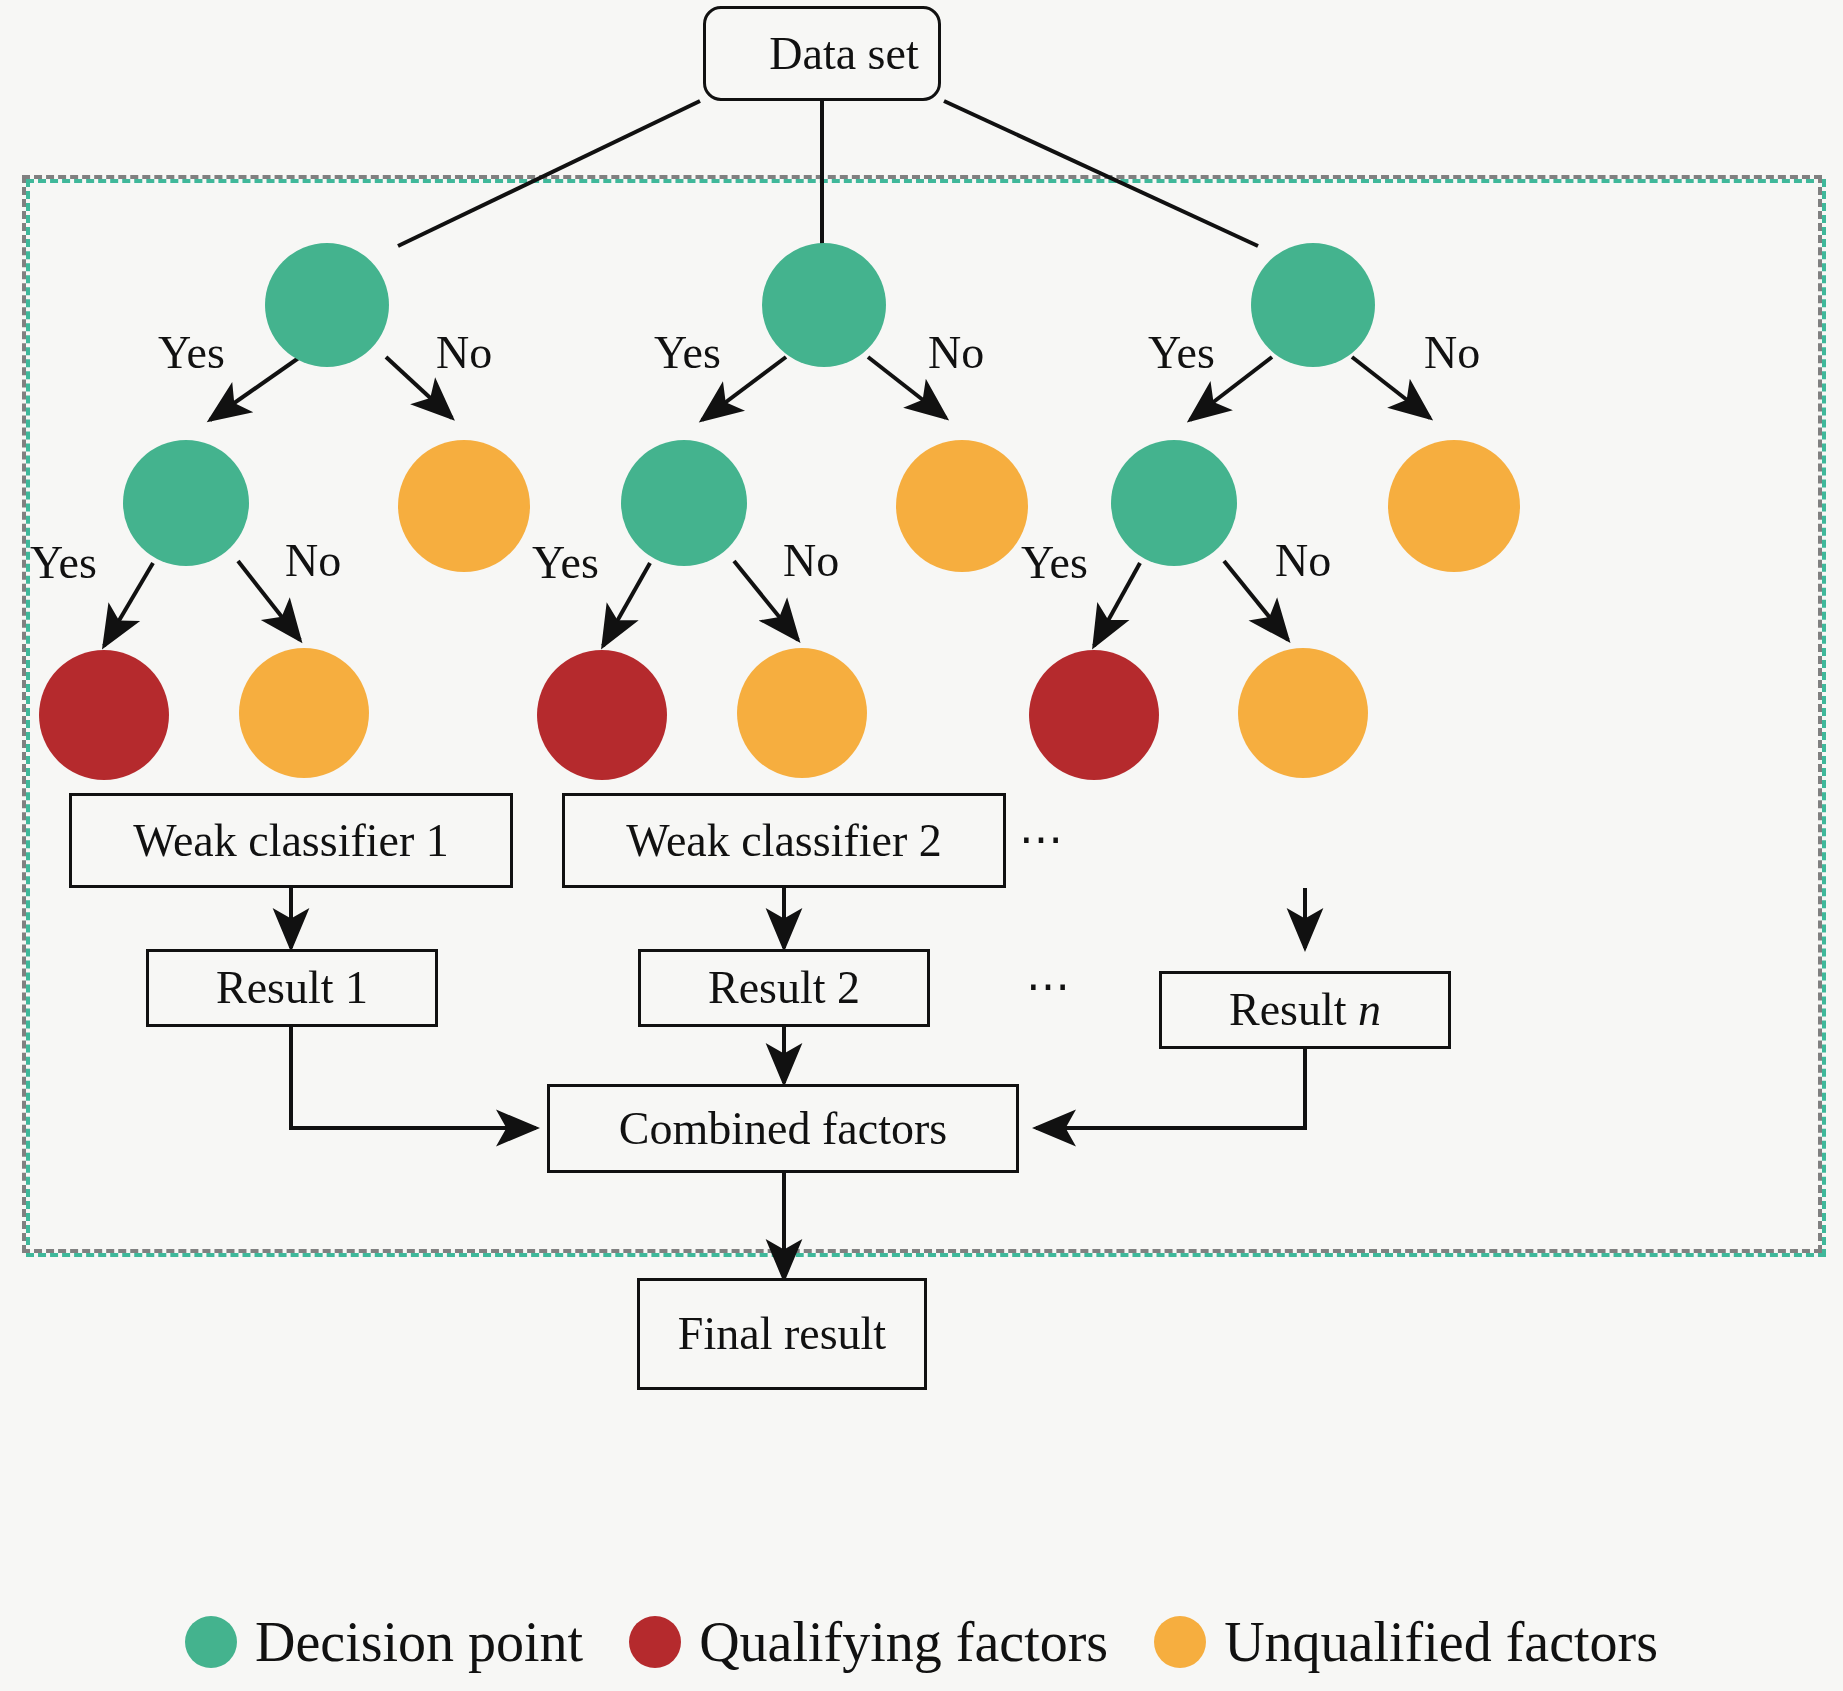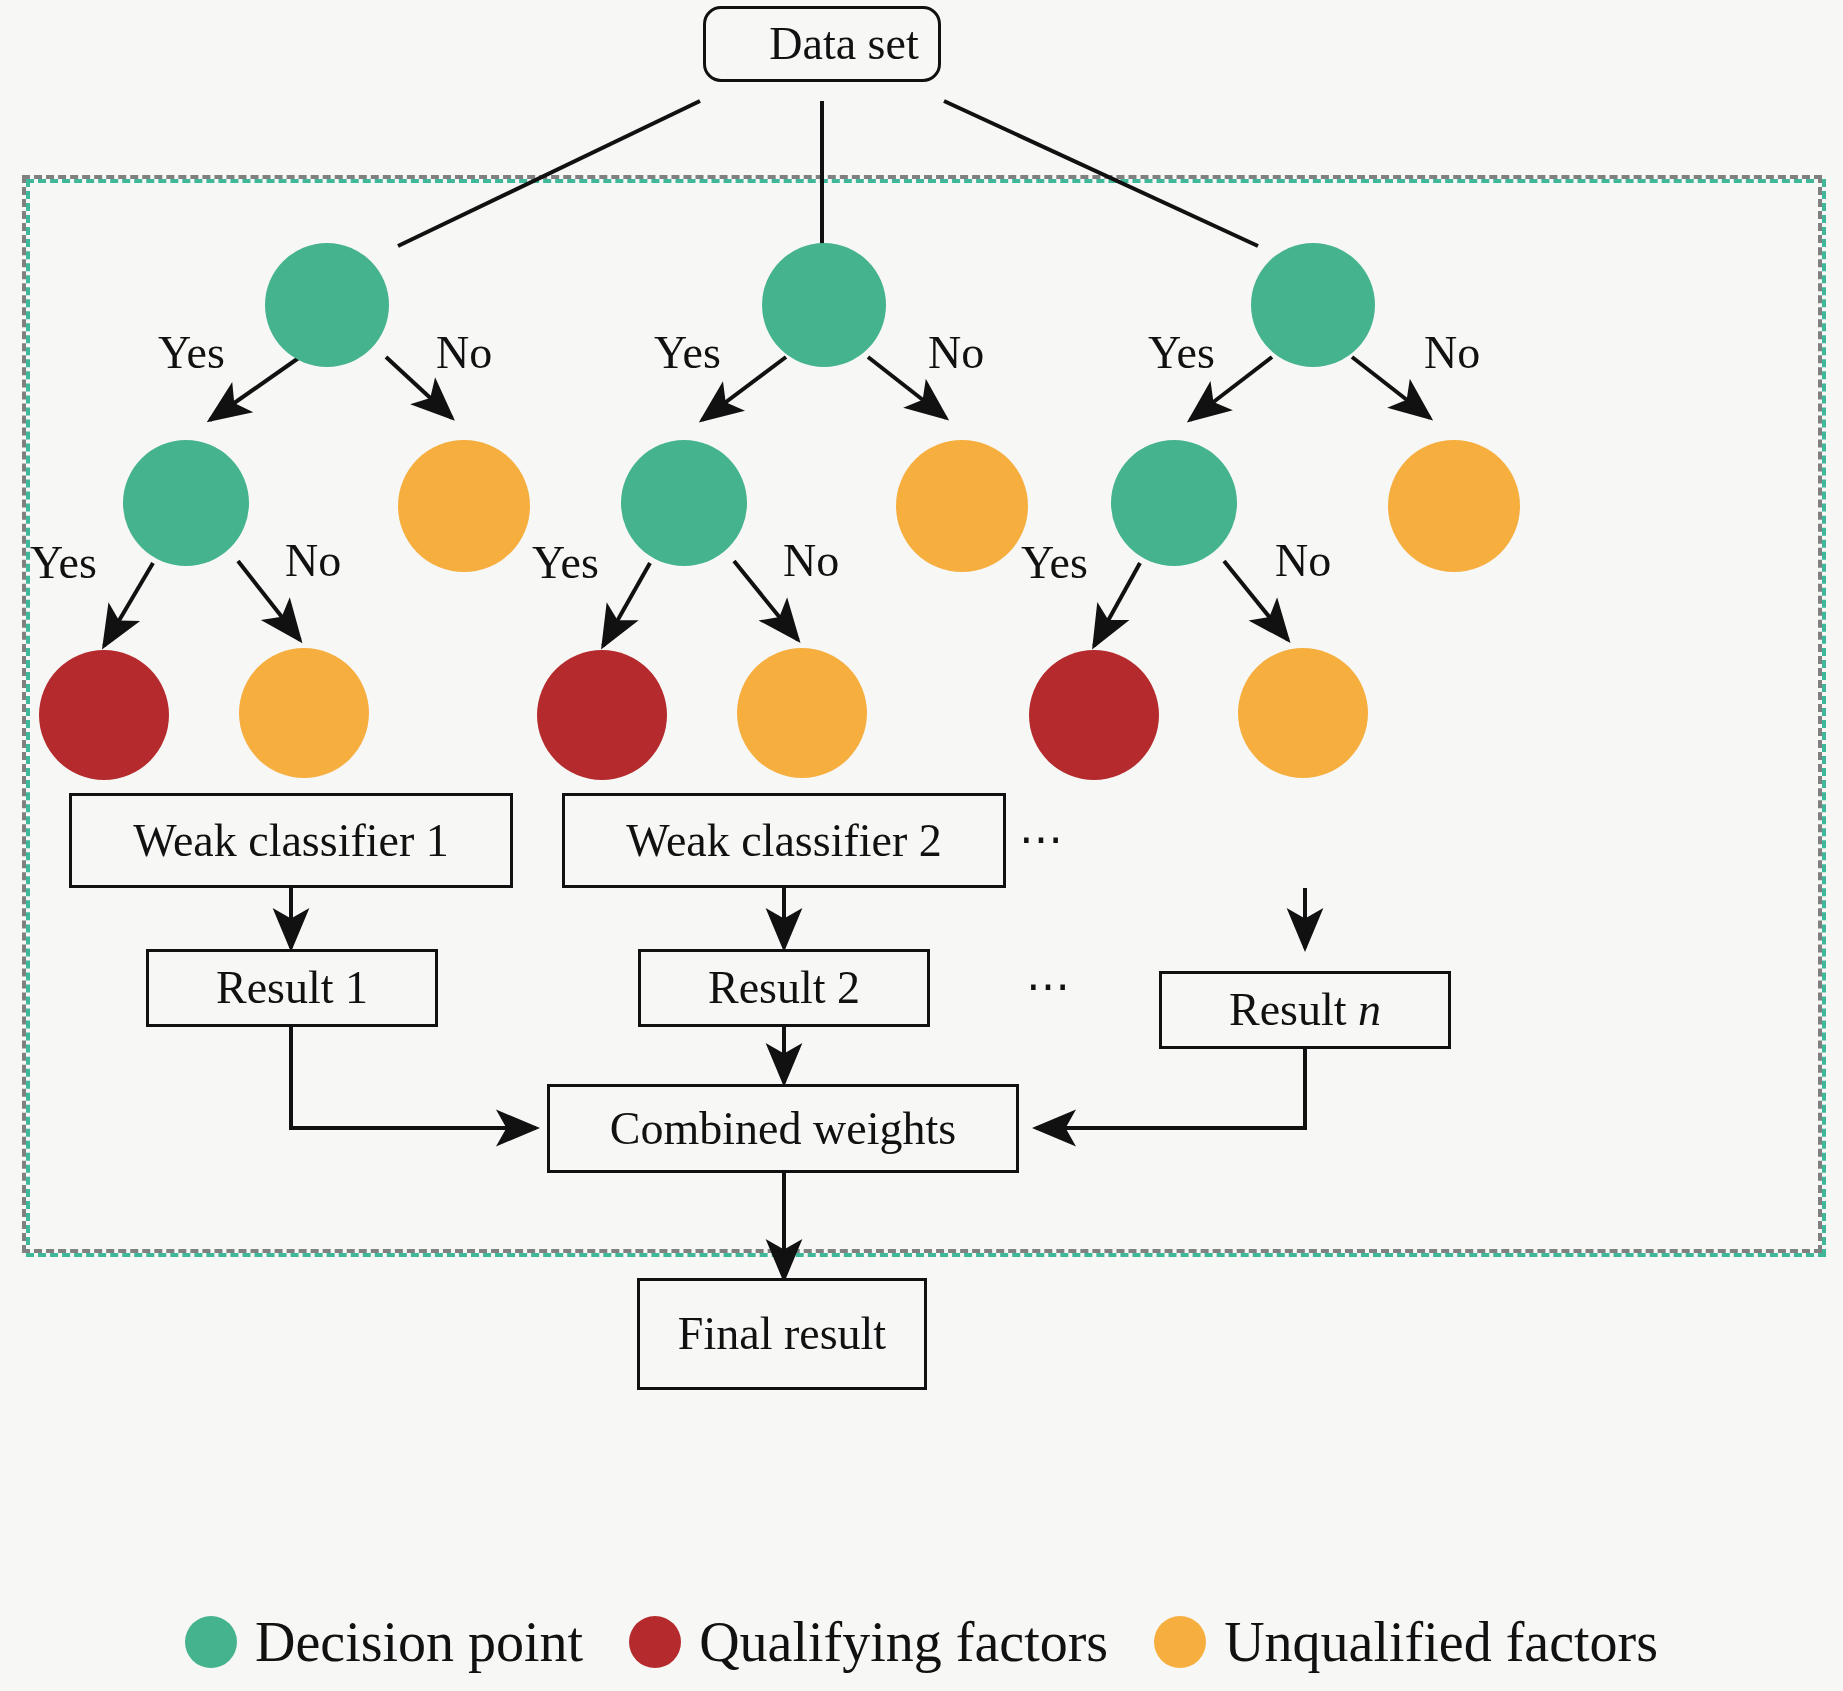--- a/index.html
+++ b/index.html
@@ -157,21 +157,21 @@
       <path d="M 291,1026 L 291,1128 L 536,1128" marker-end="url(#arw)"></path>
 
       <path d="M 784,1026 L 784,1083" marker-end="url(#arw)"></path>
 
       <path d="M 1305,1026 L 1305,1128 L 1036,1128" marker-end="url(#arwL)"></path>
 
       <path d="M 784,1172 L 784,1279" marker-end="url(#arw)"></path>
     </g>
   </svg>
 
-  <div class="node-box rounded" style="left:703px; top:6px; width:238px; height:76px;padding-left:44px;">
+  <div class="node-box rounded" style="left:703px; top:6px; width:238px; height:95px;padding-left:44px;">
     <span>Data set</span>
   </div>
 
   <div class="circle" style="left:265px; top:243px; width:124px; height:124px; background:#44b38e;"></div>
   <div class="edge-label" style="left:158px; top:330px;">Yes</div>
   <div class="edge-label" style="left:436px; top:330px;">No</div>
 
   <div class="circle" style="left:123px; top:440px; width:126px; height:126px; background:#44b38e;"></div>
   <div class="circle" style="left:398px; top:440px; width:132px; height:132px; background:#f6ae3f;"></div>
 
@@ -225,21 +225,21 @@
   <div class="circle" style="left:1029px; top:650px; width:130px; height:130px; background:#b52a2d;"></div>
   <div class="circle" style="left:1238px; top:648px; width:130px; height:130px; background:#f6ae3f;"></div>
 
   <div class="node-box" style="left:1159px; top:949px; width:292px; height:78px;margin-top:22px;">
     <span>
       <span>Result </span><span class="ital">n</span>
     </span>
   </div>
 
   <div class="node-box" style="left:547px; top:1084px; width:472px; height:89px;">
-    <span>Combined weights</span>
+    <span>Combined factors</span>
   </div>
 
   <div class="node-box" style="left:637px; top:1278px; width:290px; height:112px;">
     <span>Final result</span>
   </div>
 
   <div id="legend">
     <div class="legend-item">
       <span class="legend-swatch" style="background:#44b38e;"></span>
       <span class="legend-label">Decision point</span>

